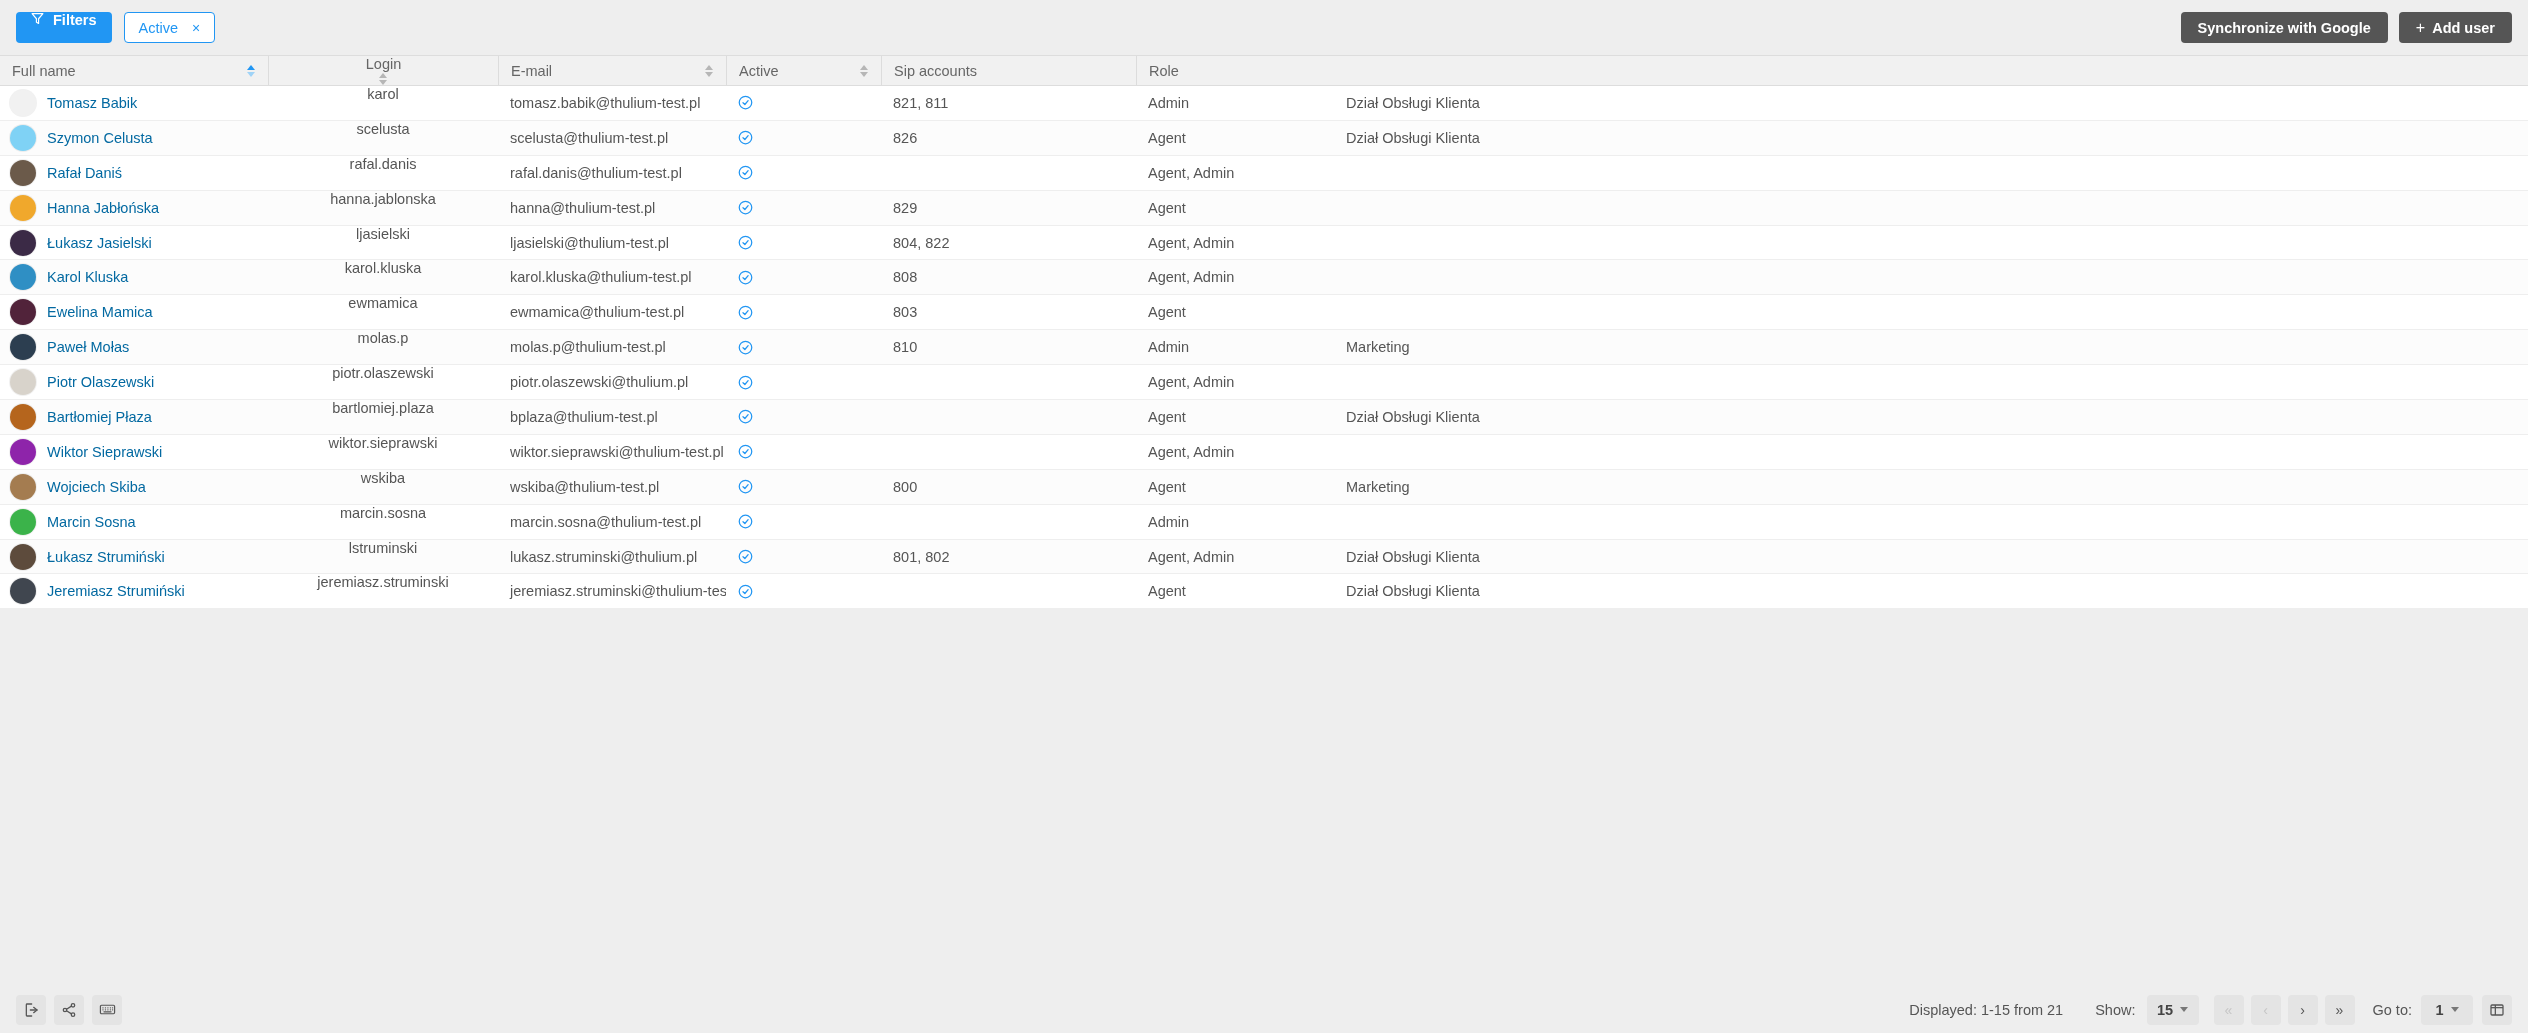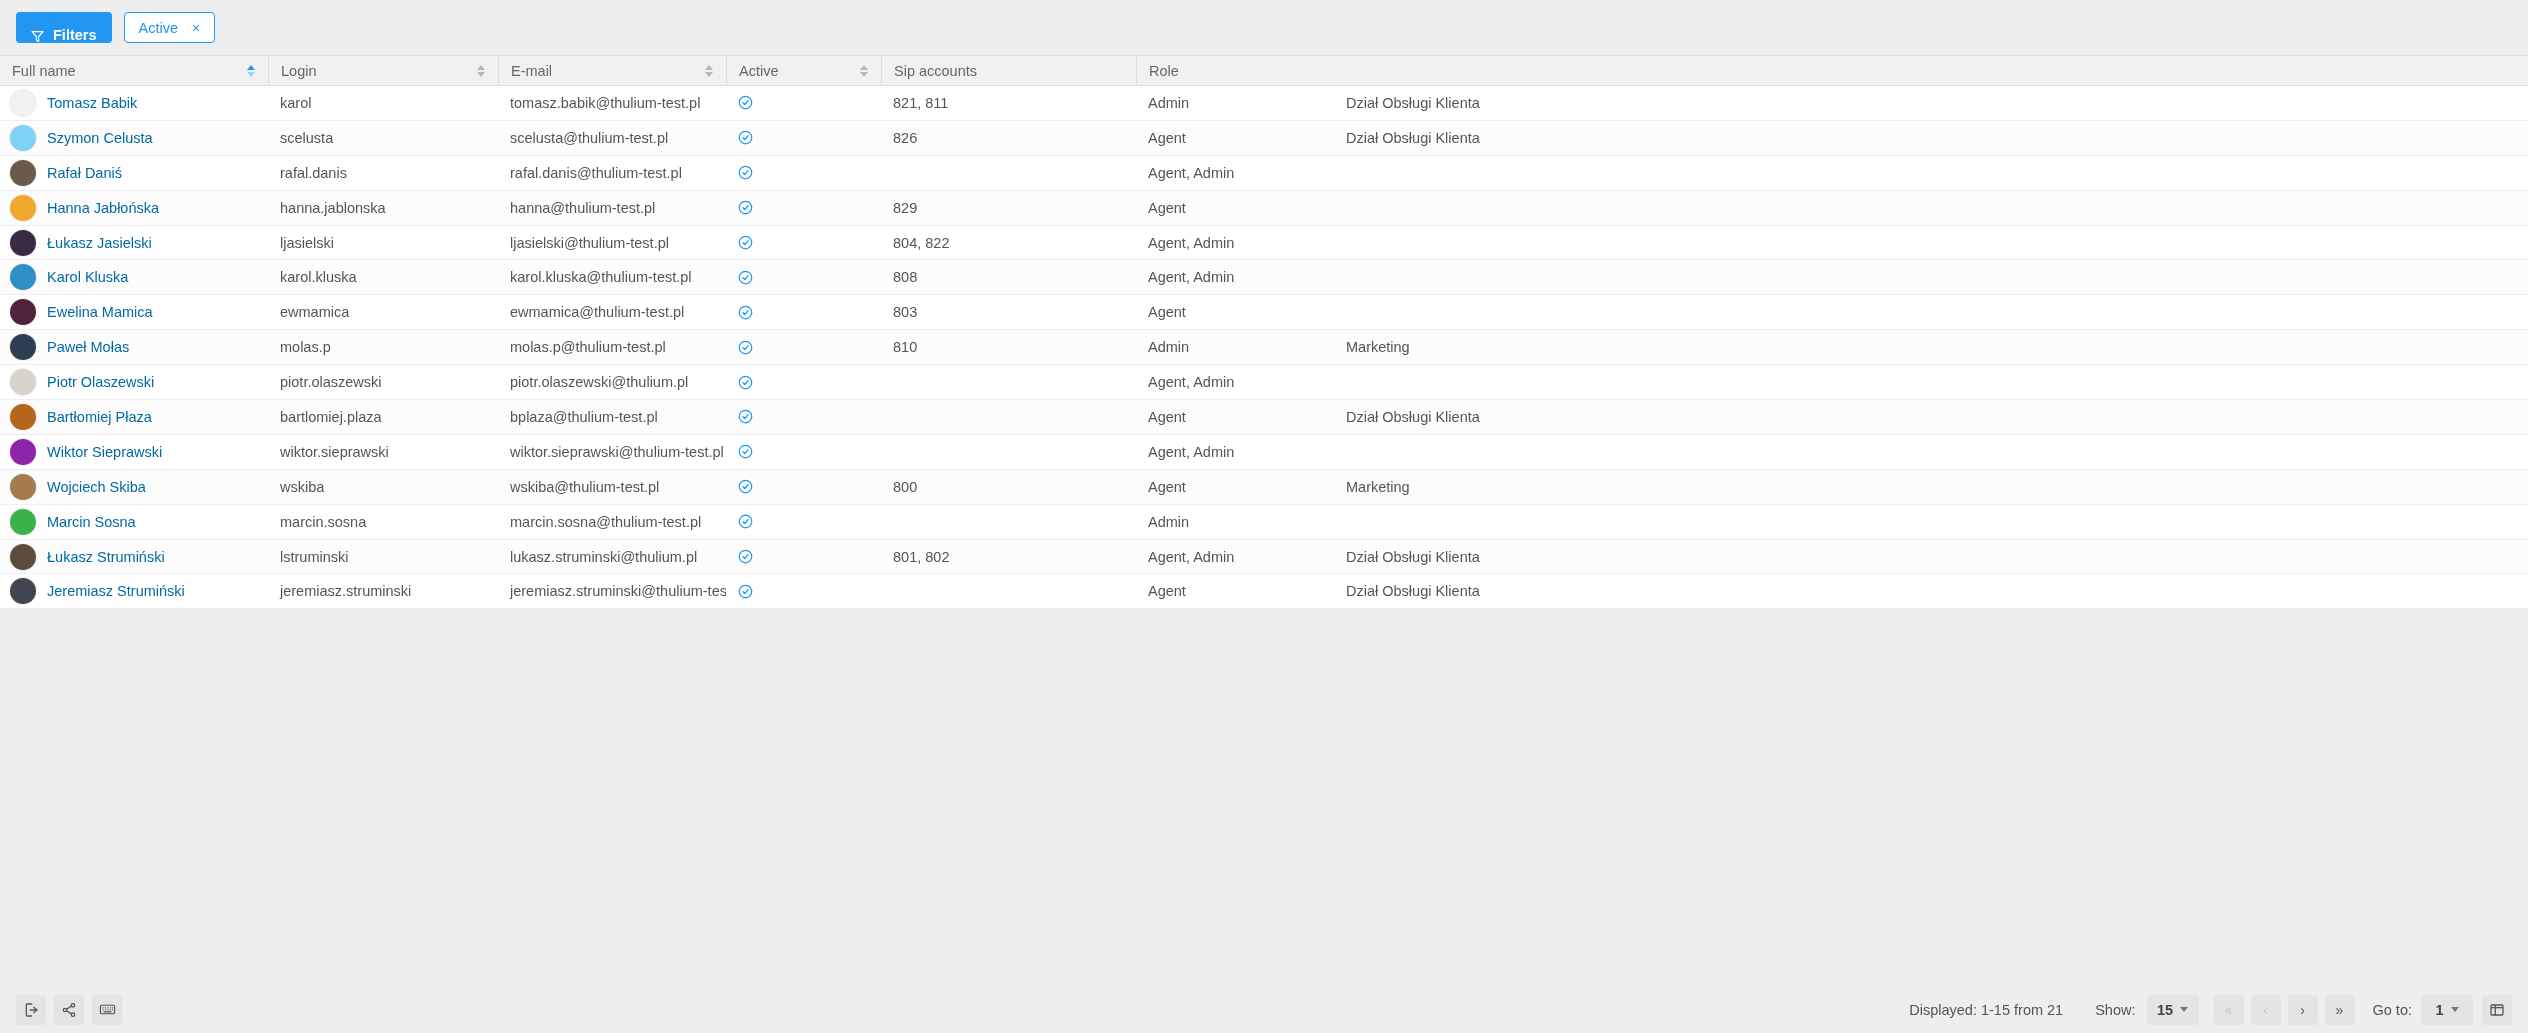--- a/index.html
+++ b/index.html
@@ -14,21 +14,21 @@
   
   .topbar {
     height: 55px;
     display: flex;
     align-items: center;
     padding: 0 16px;
     background: #eeeeee;
     position: relative;
   }
   .btn-filters {
-    display: flex; align-items: flex-end; gap: 9px;
+    display: flex; align-items: flex-start; gap: 9px;
     background: #2196f3;
     color: #ffffff;
     border: none;
     border-radius: 4px;
     height: 31px;
     padding: 0 15px;
     font-size: 14.5px;
     font-weight: bold;
     cursor: pointer;
     font-family: "Liberation Sans", sans-serif;
@@ -123,21 +123,21 @@
     flex: 0 0 26px;
     background-size: cover;
     box-shadow: 0 0 0 1px rgba(0,0,0,.06);
     overflow: hidden;
     position: relative;
   }
   .check-ico { display:block; width:15px; height:15px; }
 
   
   .c0 { width: 268px; }
-  .c1 { width: 230px; }
+  .c1 { width: 230px; flex-direction: column; }
   .c2 { width: 228px; }
   .c3 { width: 155px; }
   .c4 { width: 255px; }
   .c5 { width: 198px; }
   .c6 { flex: 1; }
 
   
   .footer {
     position: absolute;
     left: 0; right: 0; bottom: 0;
@@ -204,20 +204,29 @@
         </svg>
     </span>
     <span>Filters</span>
   </button>
 
   <div class="chip-active">
     <span>Active</span>
     <span class="chip-x">×</span>
   </div>
 
+  <div class="topbar-right">
+    <button class="btn-dark">
+      <span>Synchronize with Google</span>
+    </button>
+    <button class="btn-dark">
+      <span class="plus-g">+</span>
+      <span>Add user</span>
+    </button>
+  </div>
 </div>
 
 <div class="table-wrap">
   <div class="thead" id="thead">
       <div class="th c0">
         <span class="lbl">Full name</span>
         <span class="sorter asc">
           <span class="up"></span>
           <span class="dn"></span>
         </span>

